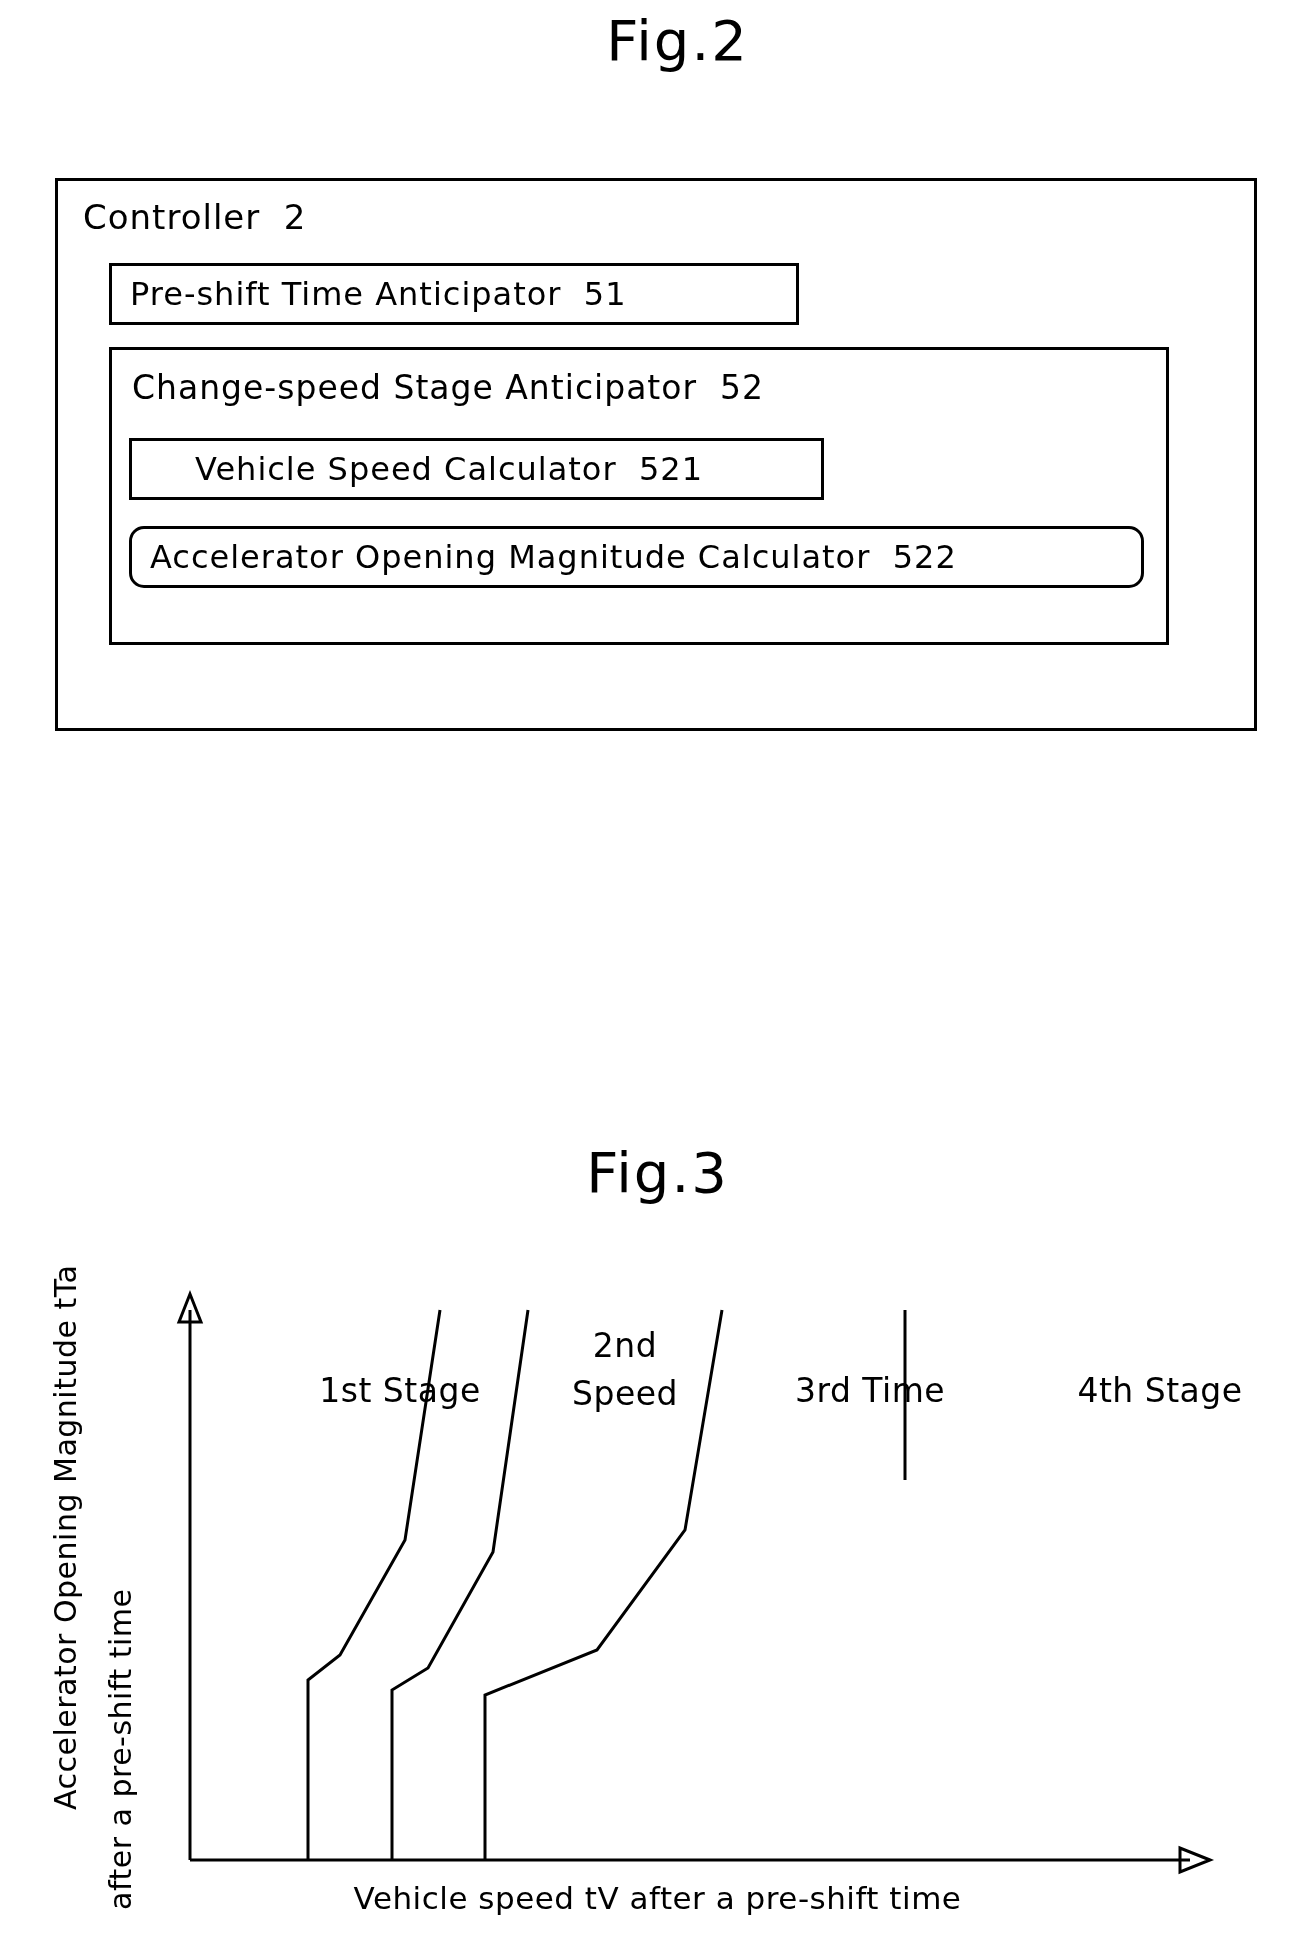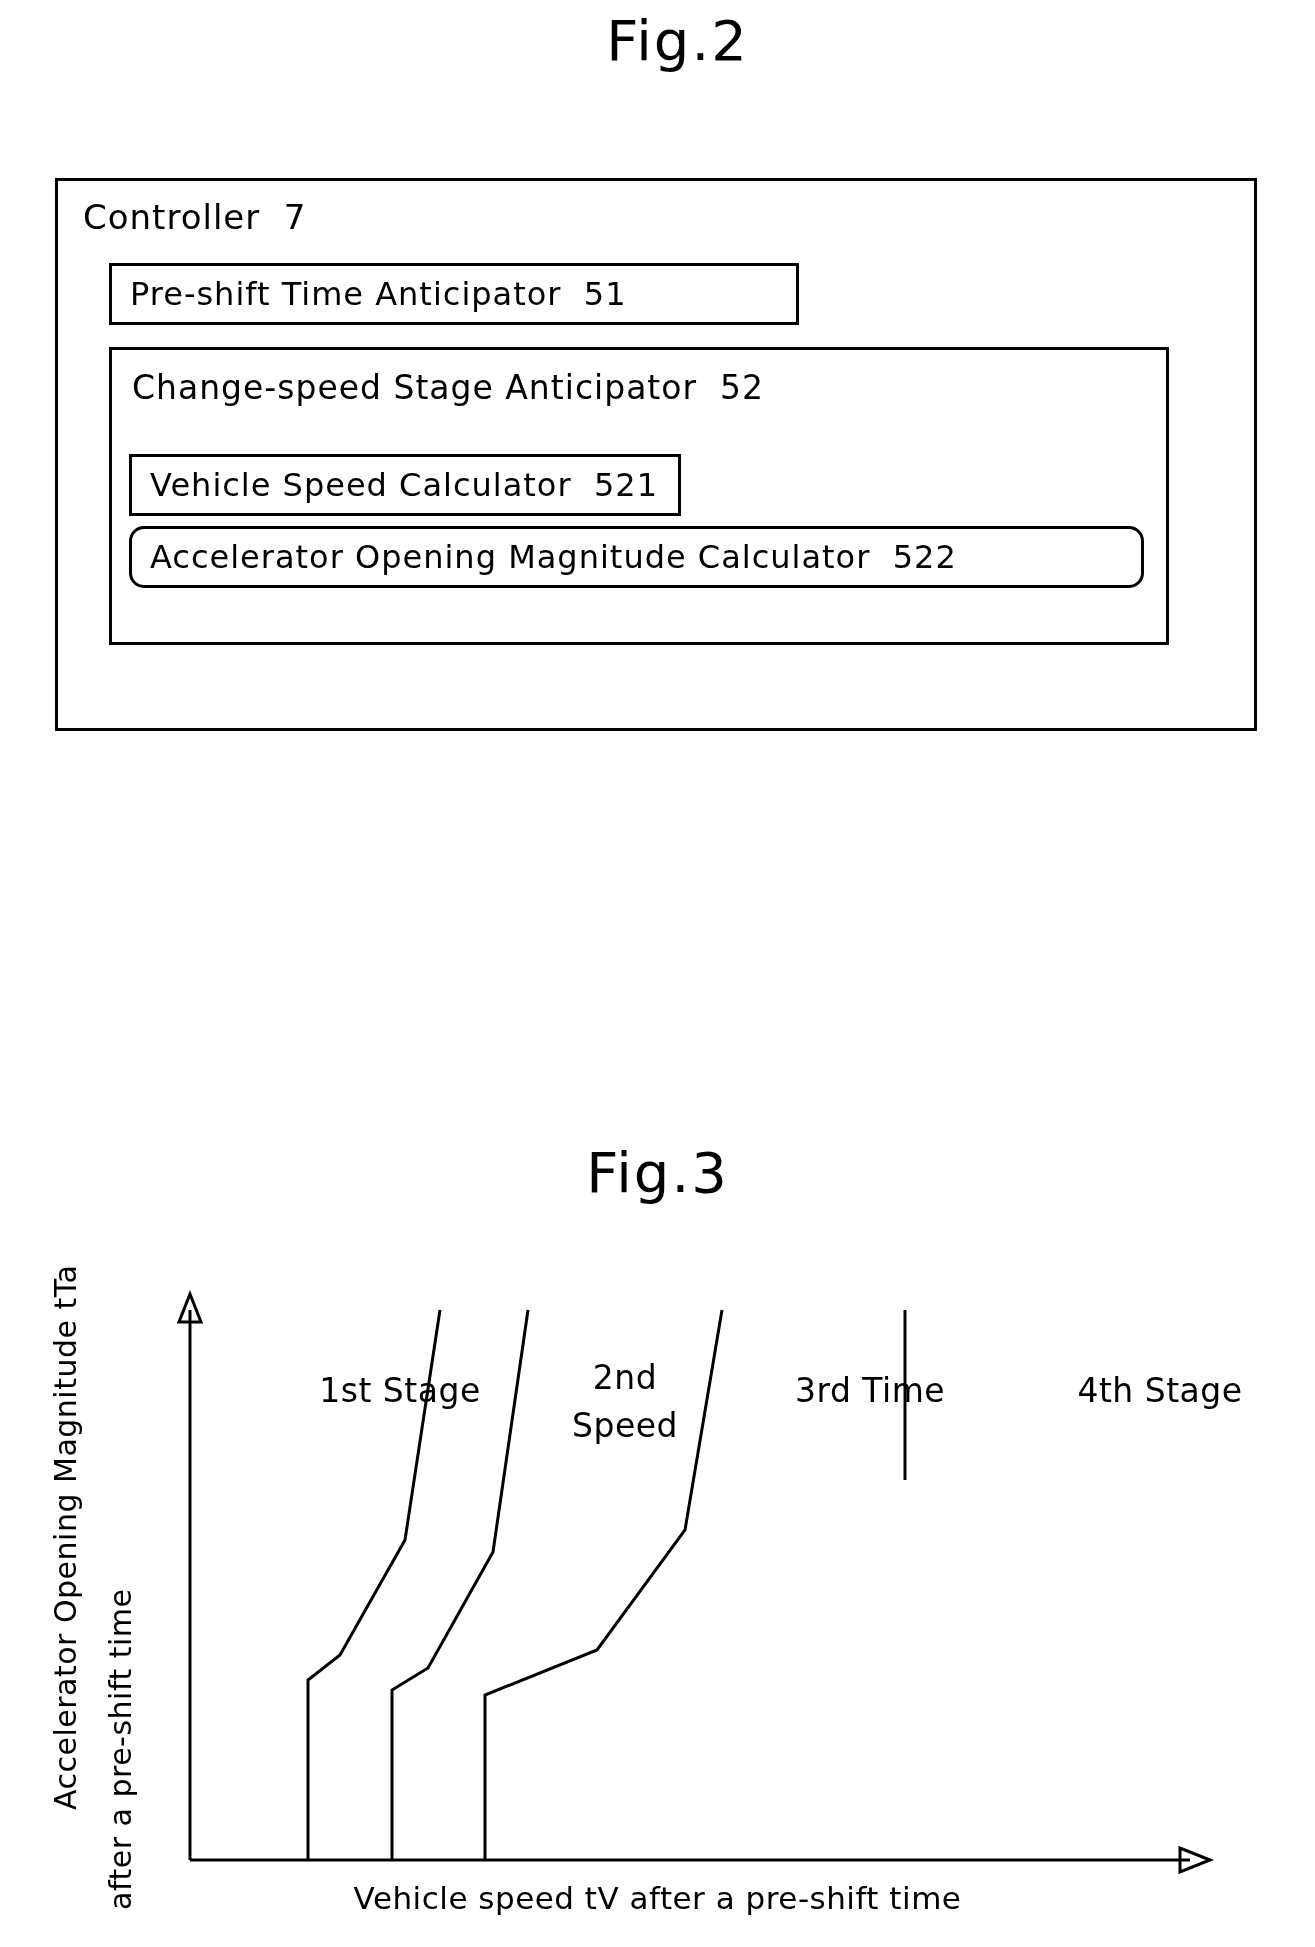--- a/index.html
+++ b/index.html
@@ -76,23 +76,24 @@
   #fig2-box52-label {
     position: absolute;
     left: 20px;
     top: 18px;
     font-size: 33px;
     letter-spacing: 1px;
     white-space: pre;
   }
   #fig2-box521 {
     left: 17px;
-    top: 104px;
-    width: 552px;
+    top: 88px;
+    width: 695px;
     height: 62px;
+    padding-left: 45px;
   }
   #fig2-box522 {
     left: 17px;
     top: 176px;
     width: 1015px;
     height: 62px;
     border-radius: 15px;
   }
 
   
@@ -161,21 +162,21 @@
     font-size: 31px;
     letter-spacing: 0.5px;
   }
 </style>
 </head>
 <body>
 
 <div id="fig2-title">Fig.2</div>
 
 <div id="fig2-outer">
-  <div id="fig2-outer-label">Controller  7</div>
+  <div id="fig2-outer-label">Controller  2</div>
 
   <div class="fig2-box" id="fig2-box51">
     <span>Pre-shift Time Anticipator  51</span>
   </div>
 
   <div class="fig2-box" id="fig2-box52">
     <div id="fig2-box52-label">Change-speed Stage Anticipator  52</div>
 
     <div class="fig2-box" id="fig2-box521">
       <span>Vehicle Speed Calculator  521</span>
@@ -207,18 +208,18 @@
 
     <polyline points="242,580 242,410 278,388 343,272 378,30" fill="none" stroke="#000" stroke-width="3"></polyline>
 
     <polyline points="335,580 335,415 447,370 535,250 572,30" fill="none" stroke="#000" stroke-width="3"></polyline>
 
     <polyline points="755,30 755,200" fill="none" stroke="#000" stroke-width="3"></polyline>
   </svg>
 </div>
 
 <div class="fig3-curvelabel" id="lbl-1st">1st Stage</div>
-<div class="fig3-curvelabel" id="lbl-2nd" style="white-space:pre-line;margin-top:32px;">2nd
+<div class="fig3-curvelabel" id="lbl-2nd" style="white-space:pre-line;">2nd
 Speed</div>
 <div class="fig3-curvelabel" id="lbl-3rd">3rd Time</div>
 <div class="fig3-curvelabel" id="lbl-4th">4th Stage</div>
 
 <div id="fig3-xlabel">Vehicle speed tV after a pre-shift time</div>
 
 </body></html>

